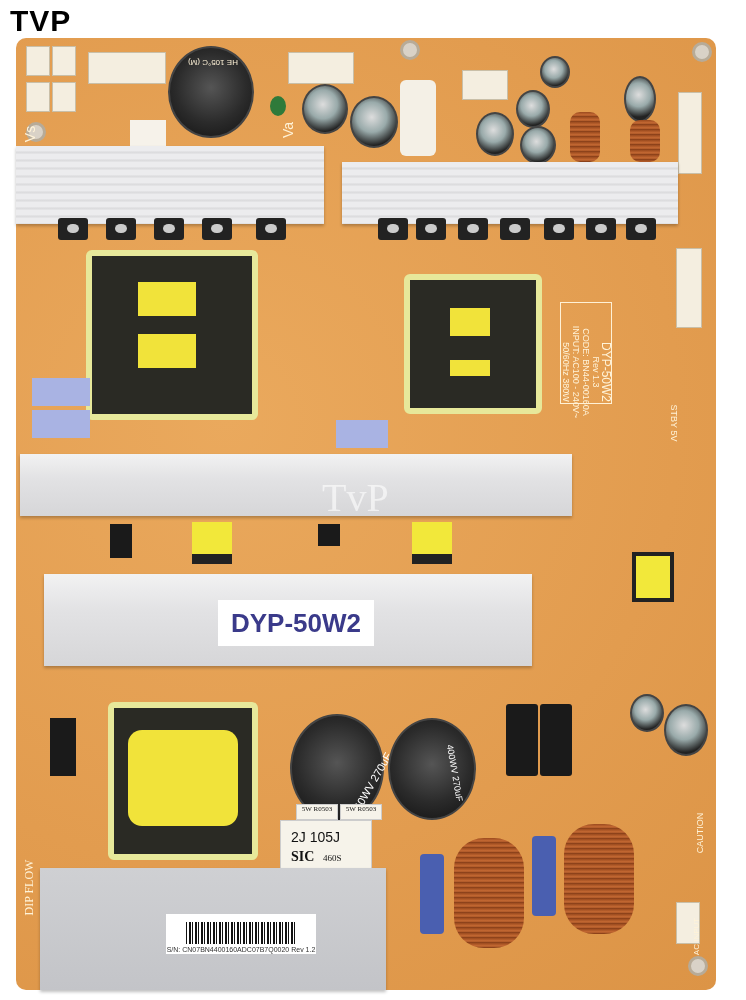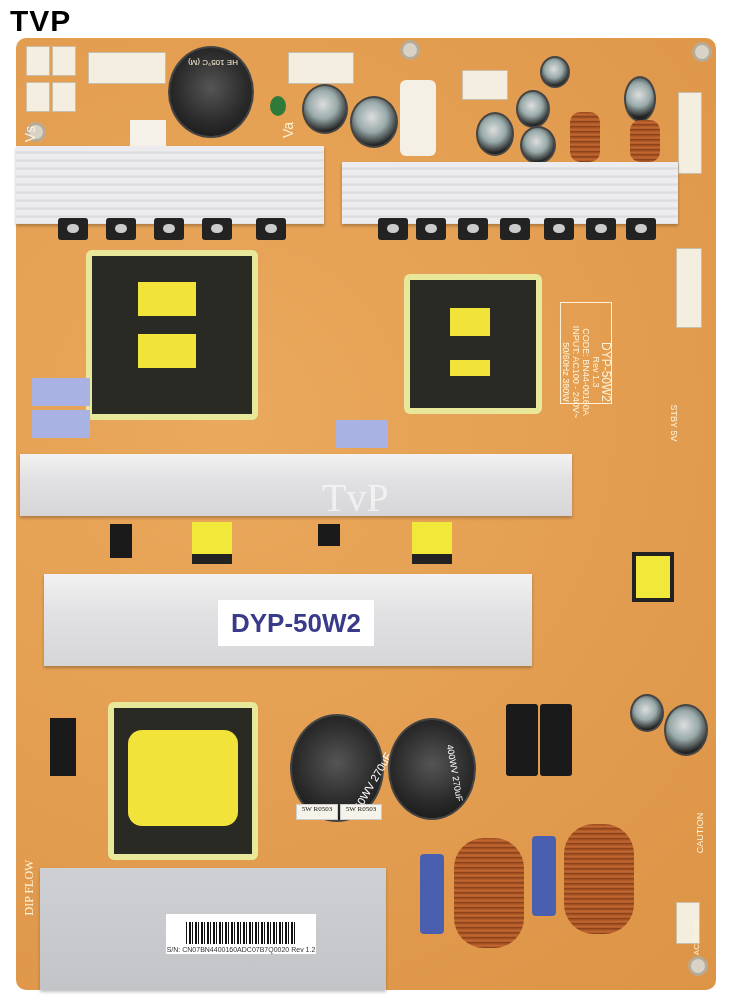--- a/index.html
+++ b/index.html
@@ -129,20 +129,25 @@
   <div class="abs ic" style="left:34px;top:680px;width:26px;height:58px;"></div>
 
   <div class="abs cap" style="left:274px;top:676px;width:90px;height:104px;"></div>
   <div class="abs silk" style="left:320px;top:740px;font-size:11px;color:#fff;transform:rotate(-60deg);">450WV 270uF</div>
   <div class="abs cap" style="left:372px;top:680px;width:84px;height:98px;"></div>
   <div class="abs silk" style="left:410px;top:730px;font-size:9px;color:#fff;transform:rotate(80deg);">400WV 270uF</div>
 
   <div class="abs film" style="left:280px;top:766px;width:40px;height:14px;font-size:7px;text-align:center;">5W R0503</div>
   <div class="abs film" style="left:324px;top:766px;width:40px;height:14px;font-size:7px;text-align:center;">5W R0503</div>
 
+  <div class="abs film" style="left:264px;top:782px;width:90px;height:52px;">
+    <div class="abs" style="left:10px;top:8px;font-family:'Liberation Sans',sans-serif;font-size:14px;">2J 105J</div>
+    <div class="abs" style="left:10px;top:28px;font-size:14px;font-weight:bold;">SIC</div>
+    <div class="abs" style="left:42px;top:32px;font-size:9px;">460S</div>
+  </div>
 
   <div class="abs ic" style="left:490px;top:666px;width:32px;height:72px;border-radius:3px;"></div>
   <div class="abs ic" style="left:524px;top:666px;width:32px;height:72px;border-radius:3px;"></div>
 
   <div class="abs cap sm" style="left:614px;top:656px;width:30px;height:34px;"></div>
   <div class="abs cap sm" style="left:648px;top:666px;width:40px;height:48px;"></div>
 
   <div class="abs blue" style="left:404px;top:816px;width:24px;height:80px;"></div>
   <div class="abs coil" style="left:438px;top:800px;width:70px;height:110px;border-radius:30px;"></div>
   <div class="abs blue" style="left:516px;top:798px;width:24px;height:80px;"></div>

